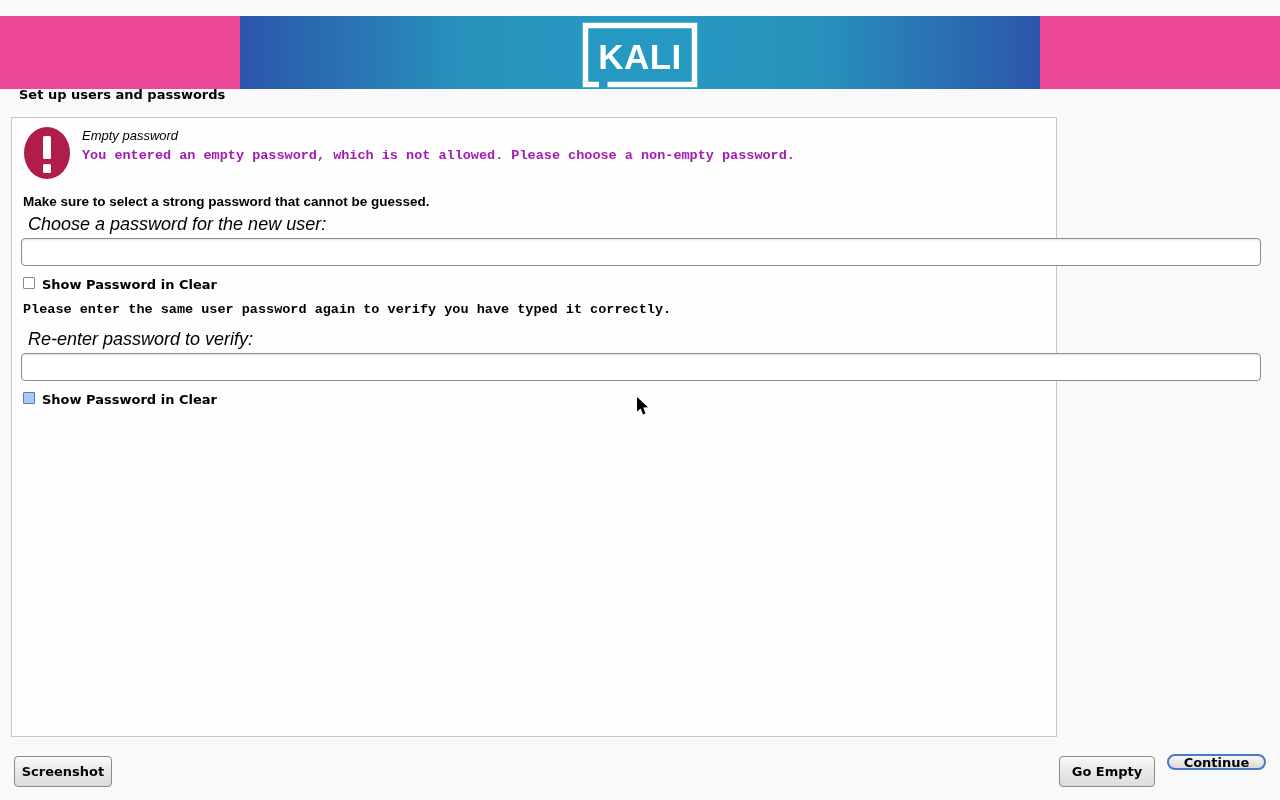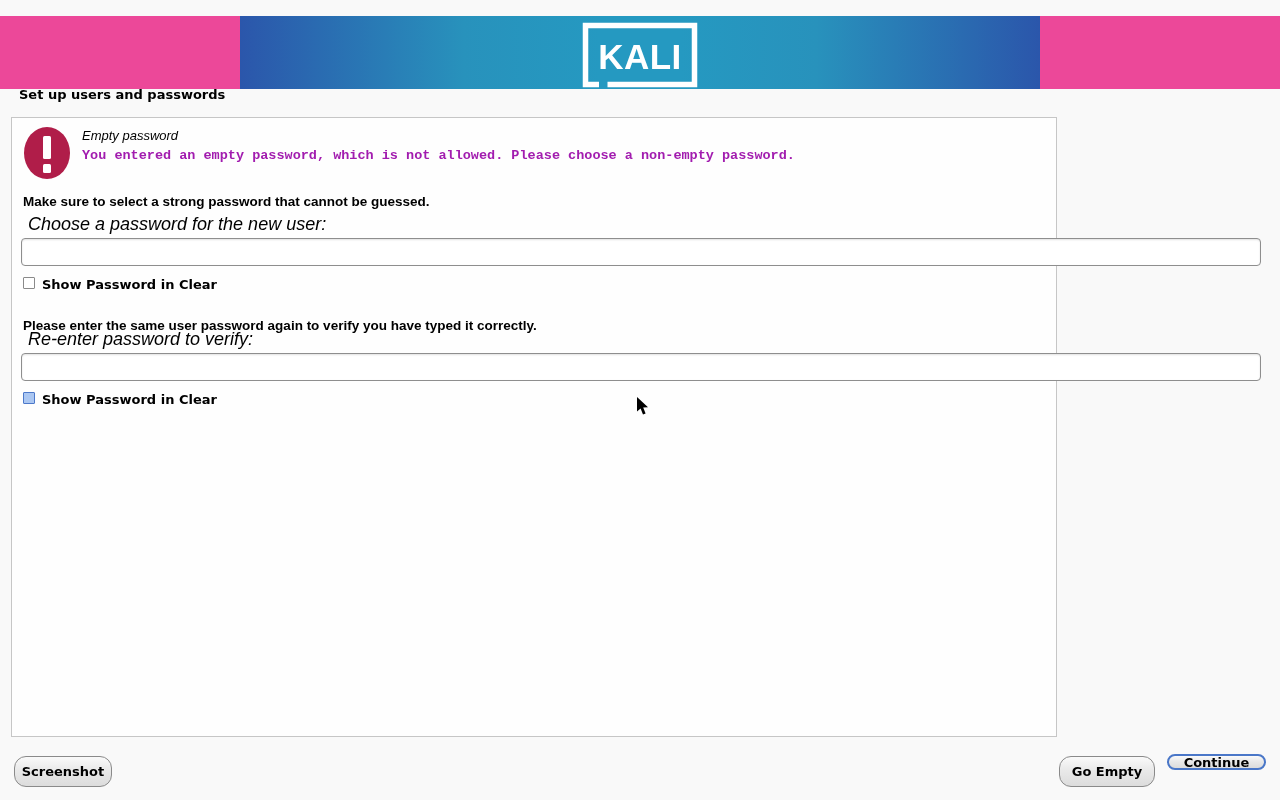--- a/index.html
+++ b/index.html
@@ -84,21 +84,21 @@
   .check-label {
     margin-left: 7px;
     font-size: 13px; font-weight: bold; color: #000;
   }
   
   .btn {
     position: absolute;
     height: 31px;
     background: linear-gradient(#fafafa, #e9e9e9 45%, #dcdcdc);
     border: 1px solid #8a8a8a;
-    border-radius: 12px;
+    border-radius: 4px;
     font-family: "DejaVu Sans", sans-serif;
     font-size: 13px; font-weight: bold; color: #000;
     display: flex; align-items: center; justify-content: center;
     cursor: default;
   }
   .btn-screenshot { left: 14px; top: 756px; width: 98px; }
   .btn-goback   { left: 1059px; top: 756px; width: 96px; }
   .btn-continue {
     left: 1167px; top: 754px; width: 99px; height: 16px;
     border: 2px solid #4a77c8;
@@ -131,21 +131,21 @@
   <div class="error-message">You entered an empty password, which is not allowed. Please choose a non-empty password.</div>
 
   <div class="prompt-bold" style="top: 76px;">Make sure to select a strong password that cannot be guessed.</div>
   <div class="prompt-italic" style="top: 96px;">Choose a password for the new user:</div>
   <input class="text-input" style="top: 120px;" type="password" value="">
   <div class="check-row" style="top: 159px;">
     <span class="checkbox"></span>
     <span class="check-label">Show Password in Clear</span>
   </div>
 
-  <div class="prompt-bold" style="top: 200px;">Please enter the same user password again to verify you have typed it correctly.</div>
+  <div class="prompt-bold" style="top: 184px; font-family: Liberation Mono, monospace;">Please enter the same user password again to verify you have typed it correctly.</div>
   <div class="prompt-italic" style="top: 211px;">Re-enter password to verify:</div>
   <input class="text-input" style="top: 235px;" type="password" value="">
   <div class="check-row" style="top: 274px;">
     <span class="checkbox focused"></span>
     <span class="check-label">Show Password in Clear</span>
   </div>
 
 </div>
 
 <button class="btn btn-screenshot">Screenshot</button>

